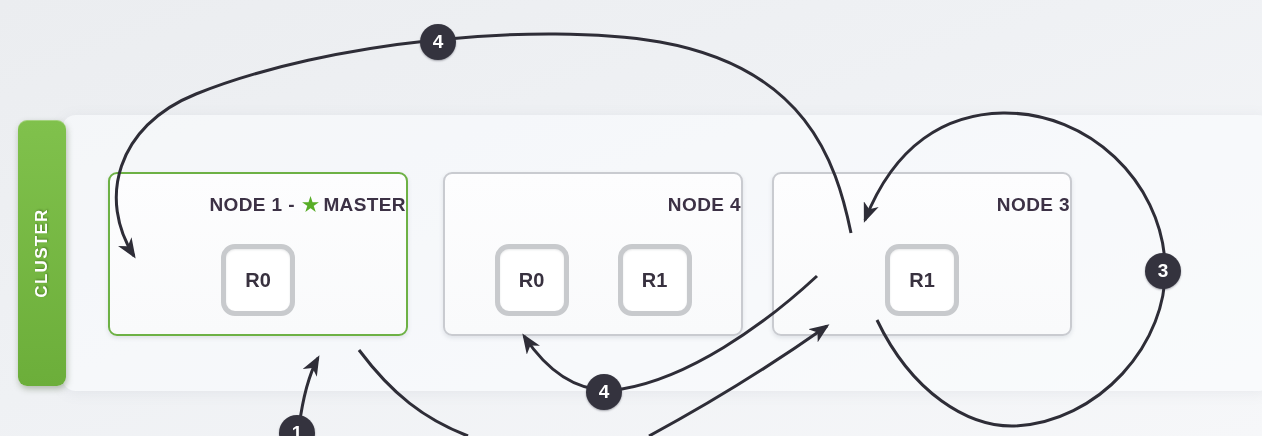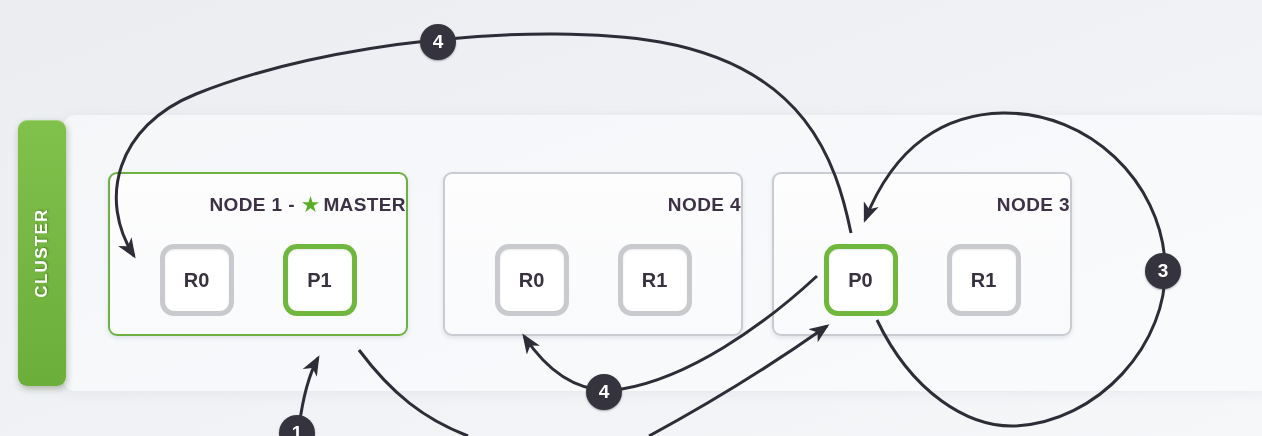--- a/index.html
+++ b/index.html
@@ -69,23 +69,20 @@
 </div>
 
 <div class="node-card node1">
   <div class="node-title">
     <span>NODE 1 -</span><span class="master-wrap"><span class="star">★</span><span>MASTER</span></span>
   </div>
   <div class="slots">
     <div class="slot replica">
       <span>R0</span>
     </div>
-    <div class="slot primary">
-      <span>P1</span>
-    </div>
   </div>
 </div>
 
 <div class="node-card node2">
   <div class="node-title">
     <span>NODE 4</span>
   </div>
   <div class="slots">
     <div class="slot replica">
       <span>R0</span>
@@ -94,23 +91,20 @@
       <span>R1</span>
     </div>
   </div>
 </div>
 
 <div class="node-card node3">
   <div class="node-title">
     <span>NODE 3</span>
   </div>
   <div class="slots">
-    <div class="slot primary">
-      <span>P0</span>
-    </div>
     <div class="slot replica">
       <span>R1</span>
     </div>
   </div>
 </div>
 
 <svg class="arrows" width="1262" height="436" viewBox="0 0 1262 436">
   <defs>
     <marker id="ah" viewBox="0 0 20 16" markerWidth="20" markerHeight="16" refX="17" refY="8" orient="auto" markerUnits="userSpaceOnUse">
       <path d="M0,0 L20,8 L0,16 L5.5,8 Z" fill="#2e2d37"></path>

